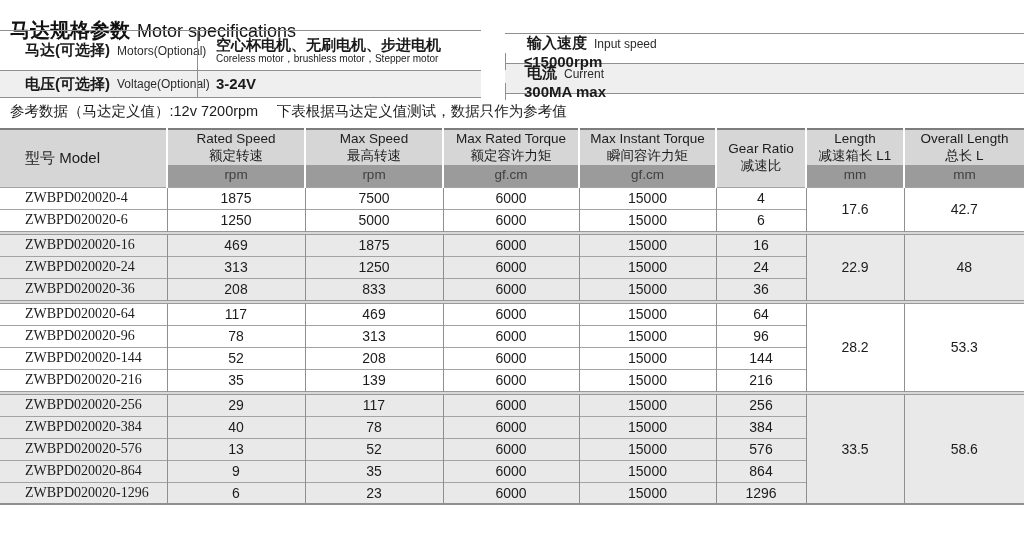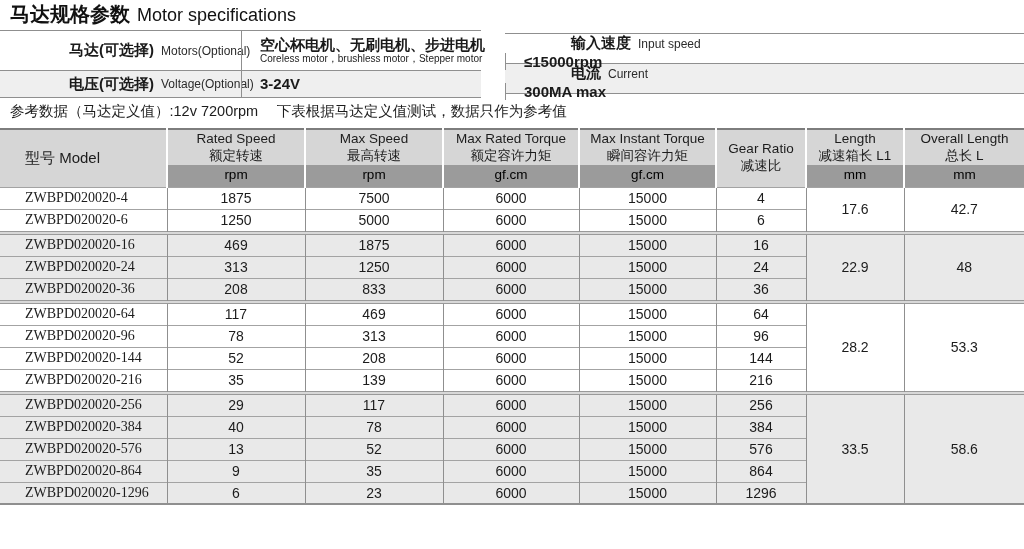--- a/index.html
+++ b/index.html
@@ -3,34 +3,34 @@
 <meta charset="utf-8">
 <style>
   * { margin:0; padding:0; box-sizing:border-box; }
   html,body { background:#fff; }
   .page {
     position:relative; width:1024px; height:549px; background:#ffffff;
     font-family:"Liberation Sans","DejaVu Sans",sans-serif; color:#1a1a1a; overflow:hidden;
   }
 
   
-  .title { position:absolute; left:10px; top:1px; white-space:nowrap; }
+  .title { position:absolute; left:10px; top:17px; white-space:nowrap; }
   .title .zh { font-size:20px; font-weight:bold; color:#111; }
   .title .en { font-size:18px; margin-left:7px; color:#111; }
 
   
   .info { position:absolute; border-top:1px solid #8f8f8f; }
   .info-left  { left:0;   top:30px; width:481px; }
   .info-right { left:505px; top:33px; width:519px; }
   .info-row { display:flex; border-bottom:1px solid #8f8f8f; }
   .info-left .info-row.r1 { height:40px; }
   .info-left .info-row.r2 { height:27px; }
   .info-right .info-row { height:30px;flex-direction:column; }
   .info-row.shade { background:#efefef; }
-  .info-row .lbl { display:flex; align-items:center; gap:7px; padding-left:25px;margin-left:44px; }
+  .info-row .lbl { display:flex; align-items:center; gap:7px; padding-left:25px; }
   .info-left  .lbl { width:197px; }
   .info-right .lbl { width:165px; padding-left:22px; }
   .lbl .lzh { font-weight:bold; font-size:15px; white-space:nowrap; }
   .lbl .len { font-size:12px; color:#2b2b2b; white-space:nowrap; }
   .info-row .val { flex:1; border-left:1px solid #8f8f8f; padding-left:18px;
                    display:flex; flex-direction:column; justify-content:center; }
   .val .vmain { font-weight:bold; font-size:15px; line-height:1.15; white-space:nowrap; }
   .val .vsub  { font-size:10px; color:#222; line-height:1.15; white-space:nowrap; }
   .val .vsub:empty { display:none; }
 
@@ -39,21 +39,21 @@
 
   
   .spec-wrap { position:absolute; left:0; top:128px; width:1024px; }
   table.spec { border-collapse:collapse; table-layout:fixed; width:1024px;
                border-top:2px solid #7d7d7d; border-bottom:2px solid #8f8f8f; }
   table.spec th, table.spec td { overflow:hidden; }
 
   thead th { background:#d6d6d6; font-weight:normal; font-size:13.5px; line-height:1.25;
              text-align:center; vertical-align:middle; border-left:2px solid #fff; color:#1c1c1c; }
   thead tr.hname th { height:36px; }
-  thead tr.hunit th { height:22px; background:#9b9b9b; color:#000000; font-size:13.5px; }
+  thead tr.hunit th { height:22px; background:#9b9b9b; color:#404040; font-size:13.5px; }
   thead th.model-hdr { text-align:left; padding-left:25px; font-size:15px; border-left:none; }
   thead th.gear-hdr  { font-size:13.5px; }
   thead th .l2 { display:block; }
 
   tbody td { height:22px; text-align:center; font-size:14px; color:#1c1c1c;
              border-left:1px solid #8f8f8f; border-top:1px solid #a3a3a3; background:#fff; }
   tbody td.model { text-align:left; padding-left:25px; font-size:14px; border-left:none;font-family:Liberation Serif, serif; }
   tbody tr.band td { background:#e9e9e9; }
   tbody td.merged { vertical-align:middle; }
   tbody tr.sep td { height:3px; padding:0; background:#d8d8d8;

